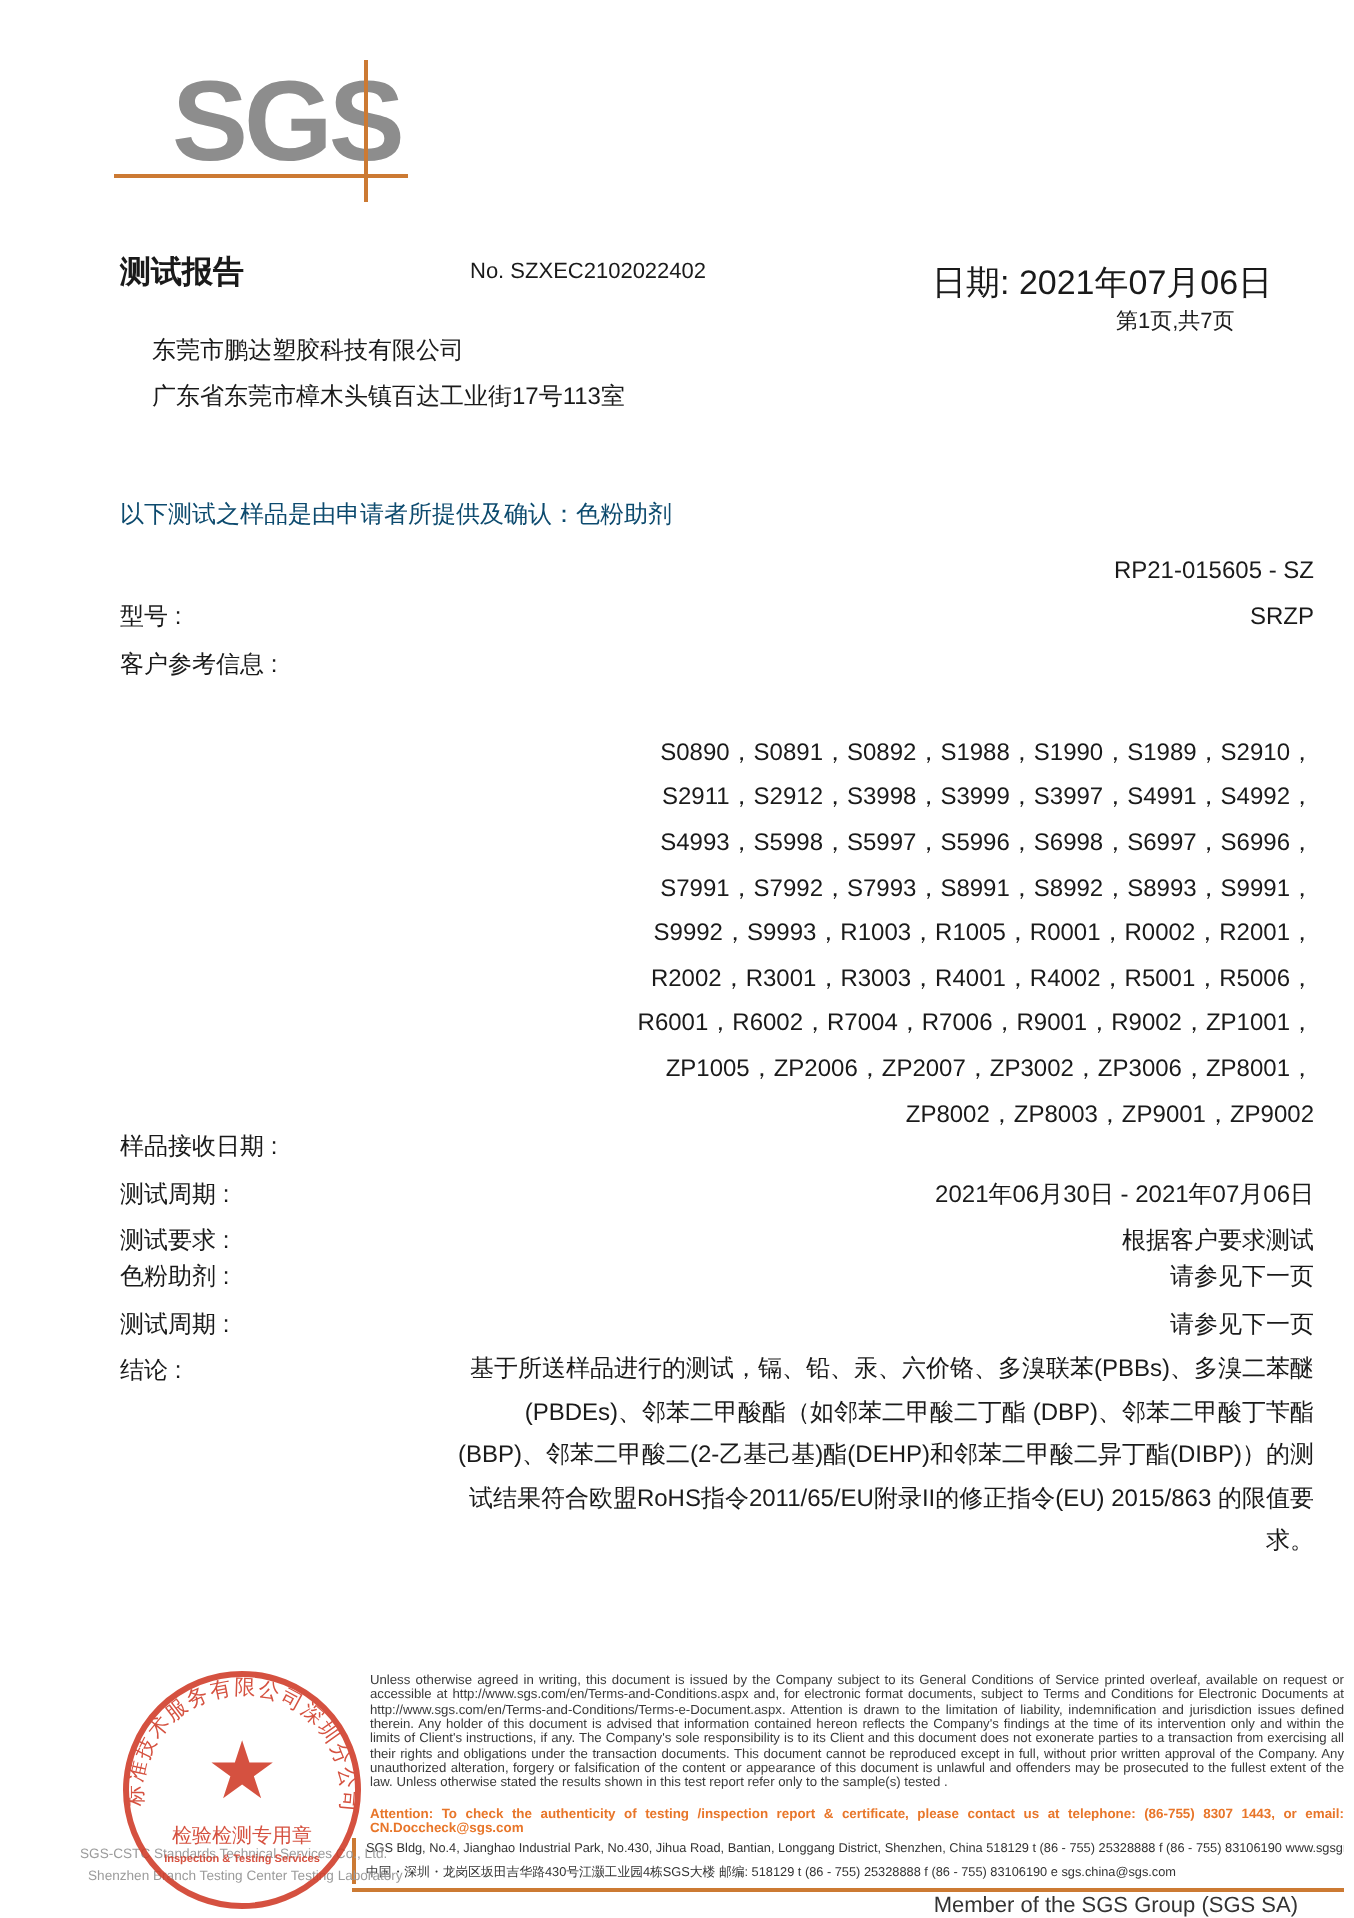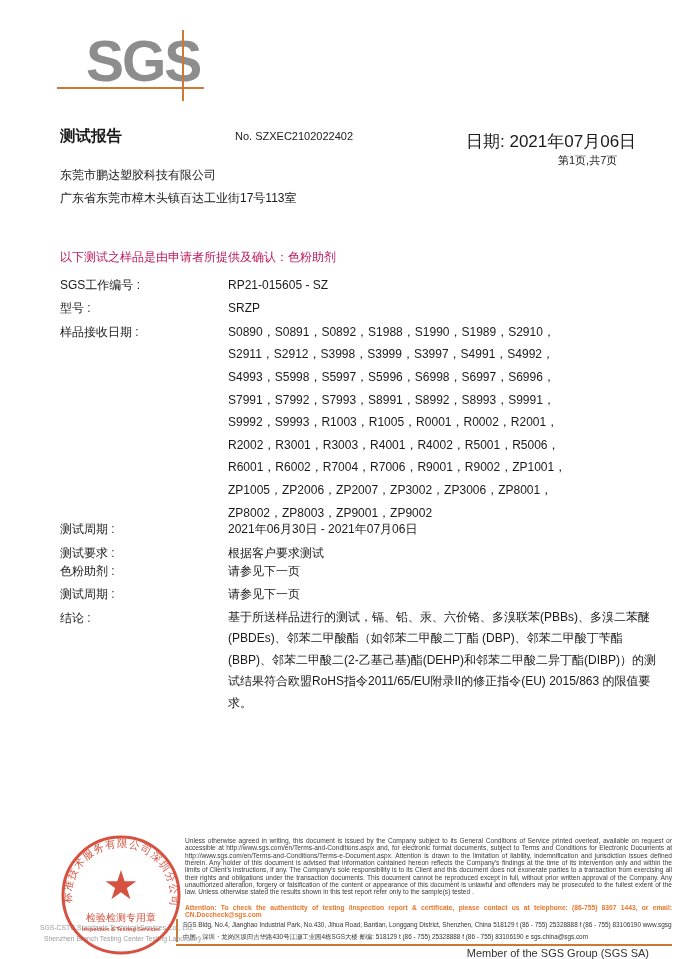--- a/index.html
+++ b/index.html
@@ -20,31 +20,31 @@
   .logo-vline { position:absolute; left:182px; top:30px; width:2px; height:71px; background:#cc7a33; }
 
   
   .hdr { position:absolute; top:126px; left:0; width:677px; height:22px; }
   .hdr-title { position:absolute; left:60px; top:0; font-size:15.5px; font-weight:bold; color:#1a1a1a; }
   .hdr-no    { position:absolute; left:235px; top:4px; font-size:11px; color:#1a1a1a; }
   .hdr-date  { position:absolute; left:419px; top:4px; font-size:17px; color:#1a1a1a;margin-left:47px; }
   .hdr-page  { position:absolute; left:558px; top:4px; font-size:11px; color:#1a1a1a;margin-top:23px; }
 
   
-  .applicant { position:absolute; left:60px; top:164px; font-size:12px; line-height:23px; color:#1a1a1a; }
+  .applicant { position:absolute; left:76px; top:164px; font-size:12px; line-height:23px; color:#1a1a1a; }
 
   
-  .intro { position:absolute; left:60px; top:249px; font-size:12px; color:#be185d; }
+  .intro { position:absolute; left:60px; top:249px; font-size:12px; color:#0c4a6e; }
 
   
   .fields { position:absolute; left:60px; top:274px; width:597px; font-size:12px; color:#1a1a1a; }
   .row { display:flex; line-height:23.4px; }
   .row .lab { width:168px; flex:none; }
-  .row .val { flex:1; }
-  .val.multiline { white-space:pre-line; line-height:22.6px; }
+  .row .val { flex:1;text-align:right; }
+  .val.multiline { white-space:pre-line; line-height:22.6px;margin-top:44px; }
   .row.pull6 { margin-top:-6px; }
   .row.pull5 { margin-top:-5px; }
   .val.para { line-height:21.5px; }
 
   
   .legal {
     position:absolute; left:185px; top:837px; width:487px;
     font-size:6.6px; line-height:7.35px; text-align:justify; color:#3a3a3a;
   }
   .attention {
@@ -84,40 +84,40 @@
 
   <div class="applicant">
     <div>东莞市鹏达塑胶科技有限公司</div>
     <div>广东省东莞市樟木头镇百达工业街17号113室</div>
   </div>
 
   <div class="intro">以下测试之样品是由申请者所提供及确认：色粉助剂</div>
 
   <div class="fields">
     <div class="row">
-      <span class="lab">SGS工作编号 :</span>
       <span class="val">RP21-015605 - SZ</span>
     </div>
     <div class="row">
       <span class="lab">型号 :</span>
       <span class="val">SRZP</span>
     </div>
     <div class="row">
-      <span class="lab">样品接收日期 :</span>
+      <span class="lab">客户参考信息 :</span>
       <span class="val multiline">S0890，S0891，S0892，S1988，S1990，S1989，S2910，
 S2911，S2912，S3998，S3999，S3997，S4991，S4992，
 S4993，S5998，S5997，S5996，S6998，S6997，S6996，
 S7991，S7992，S7993，S8991，S8992，S8993，S9991，
 S9992，S9993，R1003，R1005，R0001，R0002，R2001，
 R2002，R3001，R3003，R4001，R4002，R5001，R5006，
 R6001，R6002，R7004，R7006，R9001，R9002，ZP1001，
 ZP1005，ZP2006，ZP2007，ZP3002，ZP3006，ZP8001，
 ZP8002，ZP8003，ZP9001，ZP9002</span>
     </div>
     <div class="row pull6">
+      <span class="lab">样品接收日期 :</span>
     </div>
     <div class="row">
       <span class="lab">测试周期 :</span>
       <span class="val">2021年06月30日 - 2021年07月06日</span>
     </div>
     <div class="row">
       <span class="lab">测试要求 :</span>
       <span class="val">根据客户要求测试</span>
     </div>
     <div class="row pull5">

